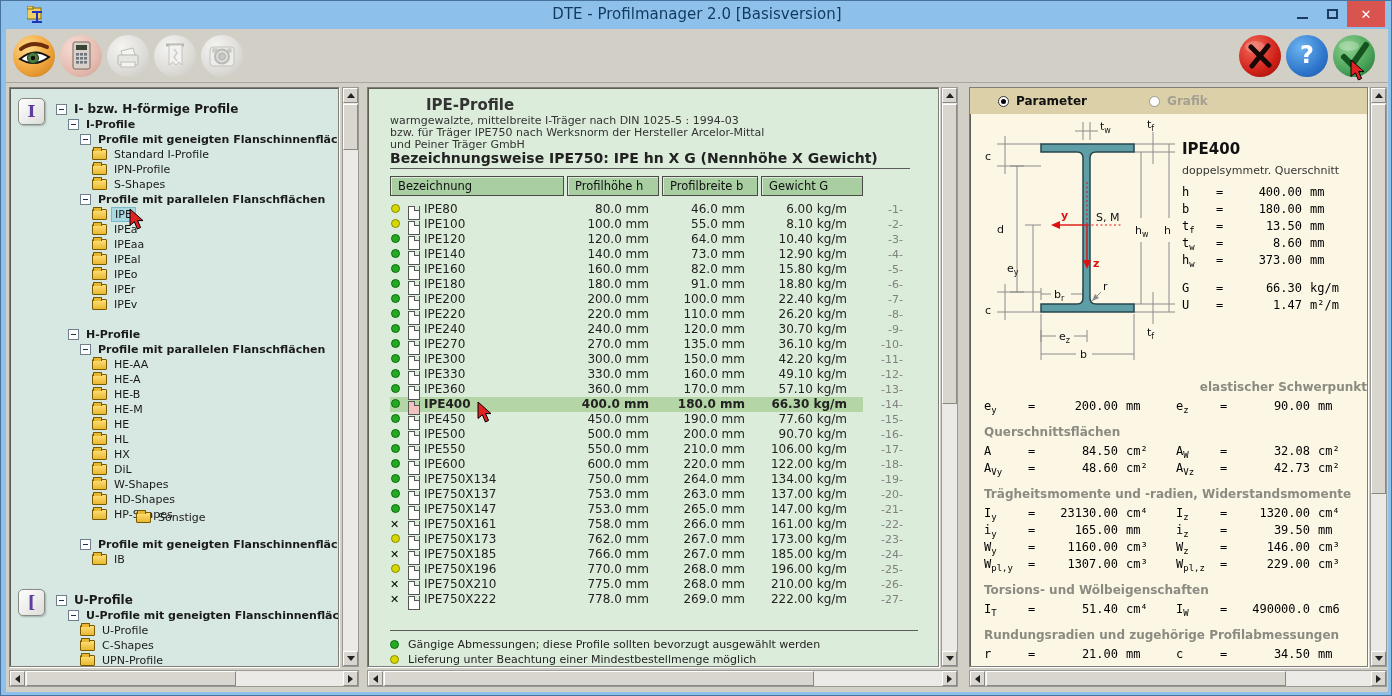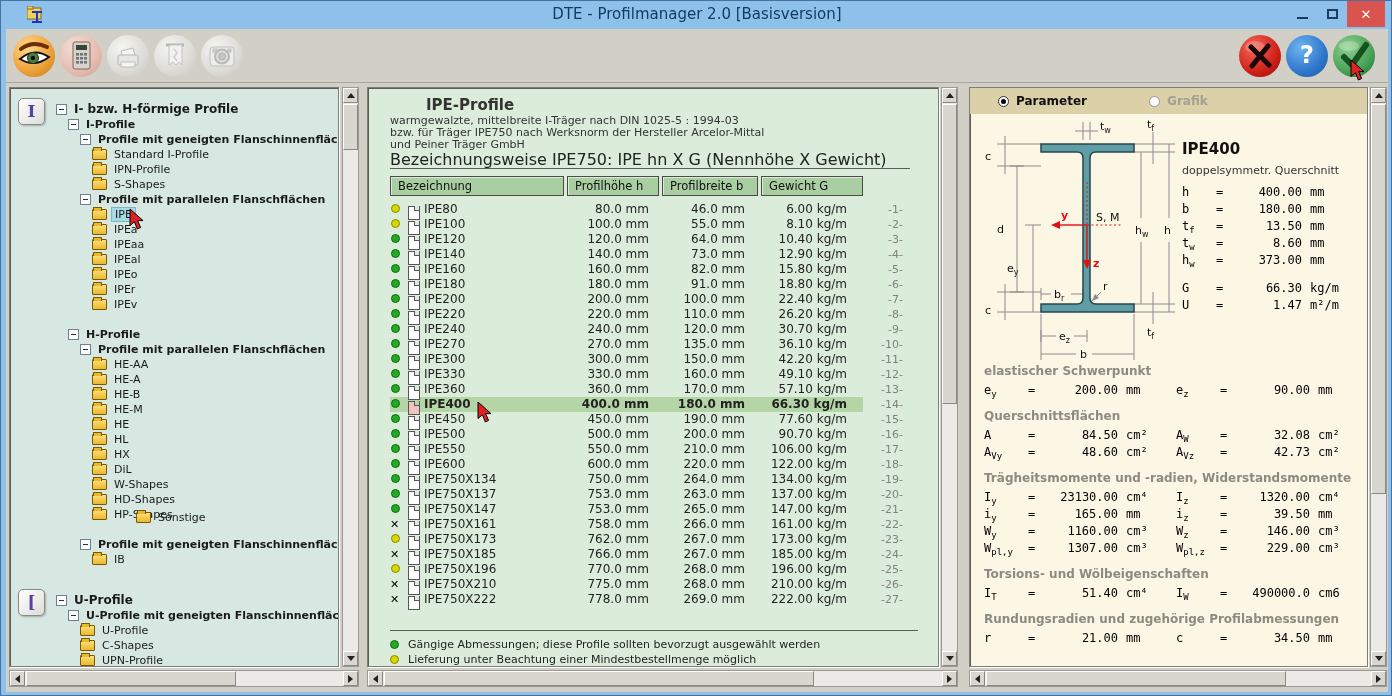--- a/index.html
+++ b/index.html
@@ -74,21 +74,21 @@
   .tree-label { position:absolute; top:1px; white-space:nowrap; font-size:11px; color:#1a1a1a; line-height:13px; padding:0 3px; }
   .tree-label.branch { font-weight:bold; }
   .tree-label.root { font-size:12px; font-weight:bold; }
   .tree-label.sel { background:#a8d8e2; border:1px solid #7ab8c8; top:0; }
   #tree-vscroll { left:341px; top:86px; width:17px; height:580px; }
   #tree-hscroll { left:8px;  top:669px; width:350px; height:17px; }
   
   #mid-panel { left:366px; top:86px; width:572px; height:580px; background:#dcecda; color:#222; }
   #mid-title { position:absolute; left:22px; top:8px; font-size:15px; font-weight:bold; color:#333;margin-left:36px; }
   .mid-sub { position:absolute; left:22px; font-size:11px; color:#333; }
-  #mid-note { position:absolute; left:22px; top:62px; font-size:16px; font-weight:normal; color:#222; }
+  #mid-note { position:absolute; left:22px; top:62px; font-size:14px; font-weight:bold; color:#222; }
   #mid-hr { position:absolute; left:22px; top:80px; width:520px; height:1px; background:#5a5a5a; }
   #grid-header { position:absolute; left:22px; top:88px; display:flex; }
   .hcell { height:20px; background:#a8cea2; border:1px solid #4a4a46;
            box-shadow:inset 1px 1px 0 rgba(255,255,255,.6);
            font-size:11.5px; line-height:18px; padding-left:7px; margin-right:3px; color:#111; }
   #grid-body { position:absolute; left:22px; top:114px; }
   .grow { display:flex; height:15px; font-size:12px; line-height:15px; align-items:center; }
   .rowmain { display:flex; width:473px; align-items:flex-end; height:15px; }
   .rowmain.hl { background:#b4d5a6; font-weight:bold; }
   .st { width:16px; text-align:left; }
@@ -129,21 +129,21 @@
   #dprofile-name { position:absolute; left:212px; top:52px; font-size:15px; font-weight:bold; color:#111; }
   #dprofile-type { position:absolute; left:212px; top:76px; font-size:11px; color:#333; }
   .mono { font-family:"DejaVu Sans Mono", monospace; font-size:12px; color:#000; }
   #dims-list    { position:absolute; left:212px; top:96px;  }
   #weights-list { position:absolute; left:212px; top:192px; }
   .dimrow { display:flex; height:17px; align-items:baseline; line-height:17px; }
   .dimrow .lbl { width:34px; } .dimrow .eq { width:14px; }
   .dimrow .val { width:72px; text-align:right; } .dimrow .unit { padding-left:8px; }
   #sections { position:absolute; left:0; top:276px; width:100%; }
   .sect-title { font-size:12px; font-weight:bold; color:#8b8b82; margin:10px 0 4px 14px; }
-  .sect-title:first-child { margin-top:0; }
+  .sect-title:first-child { margin-top:16px;text-align:right; }
   .pair-row { display:flex; height:17px; line-height:17px; }
   .pair { display:flex; align-items:baseline; }
   .pair .lbl { width:44px; } .pair .eq { width:14px; }
   .pair .val { width:76px; text-align:right; } .pair .unit { padding-left:8px; width:48px; }
   .pair.p0 { margin-left:14px; } .pair.p1 { margin-left:10px; }
   sub { font-size:9px; }
   #right-vscroll { left:1369px; top:86px; width:17px; height:580px; }
   #right-hscroll { left:968px; top:669px; width:418px; height:17px; }
   
   .dtxt { font-family:"DejaVu Sans", sans-serif; font-size:11px; fill:#111; }

